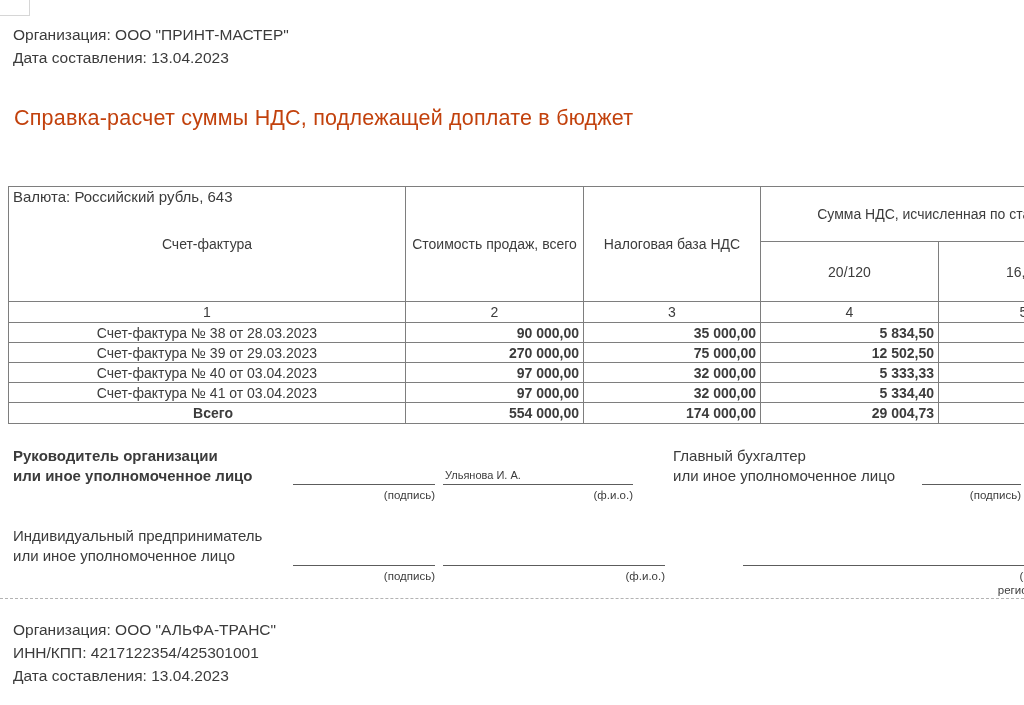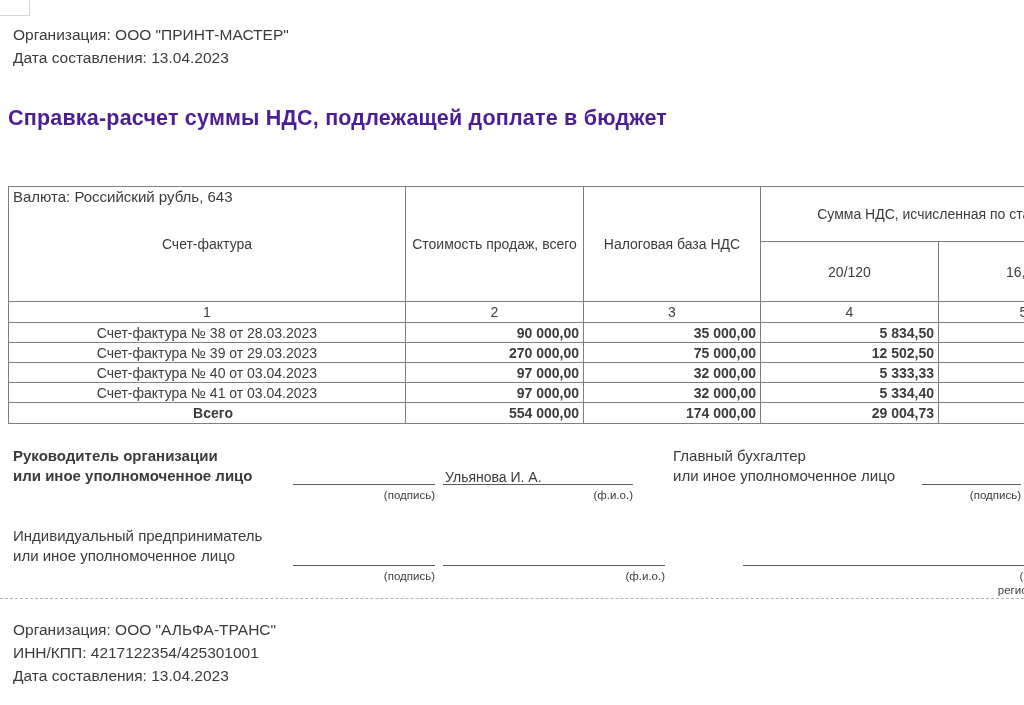--- a/index.html
+++ b/index.html
@@ -10,21 +10,21 @@
   }
   .abs{position:absolute;}
   .corner-box{
     position:absolute;left:-1px;top:-1px;width:29px;height:15px;
     border:1px solid #d6d6d6;background:#fff;
   }
   .info{font-size:15.5px;line-height:23px;white-space:nowrap;}
   .info-top{left:13px;top:23px;}
   .info-bottom{left:13px;top:618px;}
   .report-title{
-    left:8px;top:106px;font-size:21.5px;font-weight:bold;color:#4c1d95;
+    left:14px;top:106px;font-size:21.5px;font-weight:normal;color:#c2410c;
     letter-spacing:.2px;white-space:nowrap;margin:0;
   }
   .currency{left:13px;top:164px;font-size:15px;white-space:nowrap;margin-top:24px;}
 
   table.vat{
     position:absolute;left:8px;top:186px;width:1100px;
     border-collapse:collapse;table-layout:fixed;
     font-size:14px;color:#3c3c3c;
   }
   table.vat td{
@@ -38,21 +38,21 @@
   tr.datarow{height:20px;}
   tr.datarow td, tr.totalrow td{white-space:nowrap;}
   tr.totalrow{height:21px;}
   tr.totalrow td{font-weight:bold;padding-left:16px;}
   td.txt{text-align:center;}
   td.num{text-align:right;font-weight:bold;}
 
   .lbl{font-size:15px;line-height:20px;white-space:nowrap;}
   .sline{height:0;border-bottom:1px solid #5c5c5c;}
   .cap{font-size:11.5px;line-height:13.5px;text-align:right;color:#3c3c3c;white-space:nowrap;}
-  .name{font-size:14px;white-space:nowrap;}
+  .name{font-size:11px;white-space:nowrap;}
   .dashed-sep{left:0;top:598px;width:1024px;height:0;border-top:1px dashed #b3b3b3;}
 </style>
 </head>
 <body>
 
 <div class="corner-box"></div>
 
 <div class="abs info info-top">
   <div>Организация: ООО "ПРИНТ-МАСТЕР"</div>
   <div>Дата составления: 13.04.2023</div>

